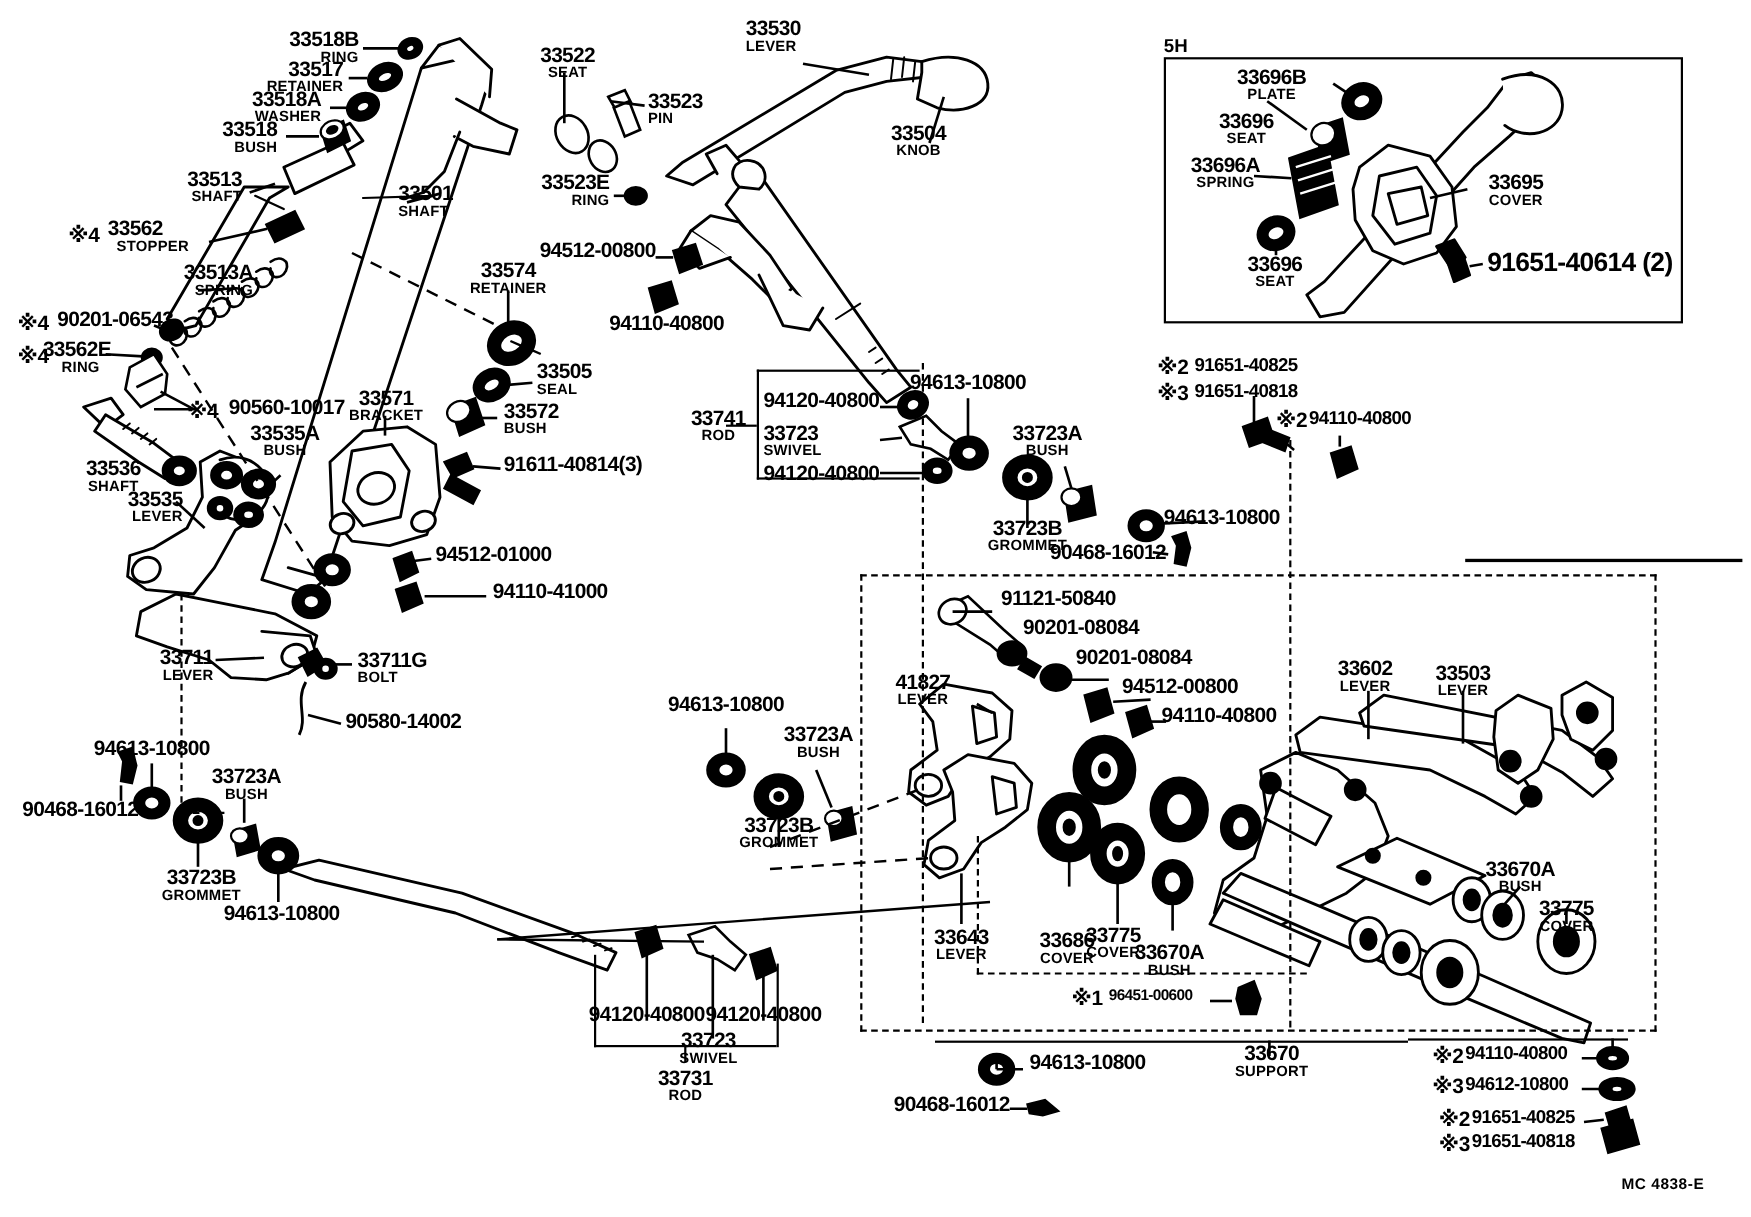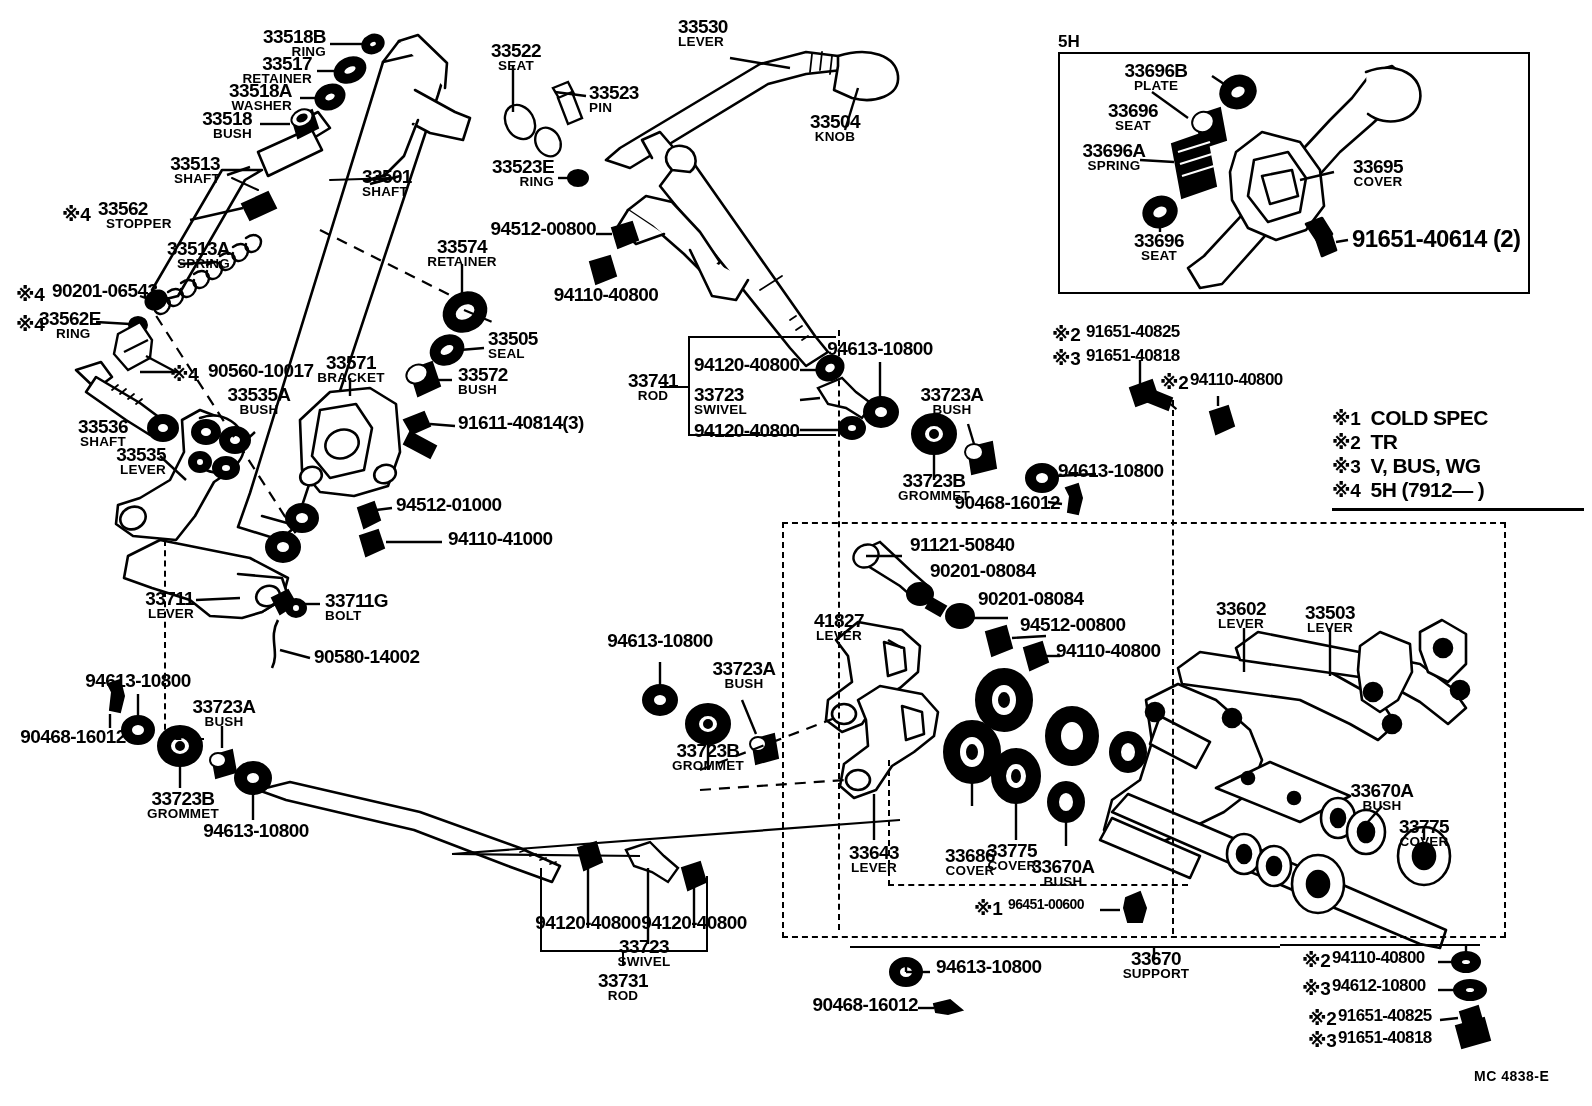--- a/index.html
+++ b/index.html
@@ -681,38 +681,20 @@
 </div>
 <div class="lbl" style="left:1052px;top:348px;">
   <span class="mark" style="position:absolute;left:0;top:2px;">※3</span>
   <span class="pn sm" style="margin-left:34px;font-size:17px;">91651-40818</span>
 </div>
 <div class="lbl" style="left:1160px;top:372px;">
   <span class="mark" style="position:absolute;left:0;top:2px;">※2</span>
   <span class="pn sm" style="margin-left:30px;font-size:17px;">94110-40800</span>
 </div>
 
-<div style="position:absolute;left:1332px;top:408px;">
-  <div class="lbl" style="position:relative;left:0;top:0;">
-    <span class="mark">※1</span>
-    <span class="pn" style="display:inline;font-size:21px;margin-left:6px;">COLD  SPEC</span>
-  </div>
-  <div class="lbl" style="position:relative;left:0;top:0;margin-top:4px;">
-    <span class="mark">※2</span>
-    <span class="pn" style="display:inline;font-size:21px;margin-left:6px;">TR</span>
-  </div>
-  <div class="lbl" style="position:relative;left:0;top:0;margin-top:4px;">
-    <span class="mark">※3</span>
-    <span class="pn" style="display:inline;font-size:21px;margin-left:6px;">V, BUS, WG</span>
-  </div>
-  <div class="lbl" style="position:relative;left:0;top:0;margin-top:4px;">
-    <span class="mark">※4</span>
-    <span class="pn" style="display:inline;font-size:21px;margin-left:6px;">5H (7912—        )</span>
-  </div>
-</div>
 
 <div class="lbl ctr" style="left:592px;top:632px;width:136px;">
   <span class="pn">94613-10800</span>
 </div>
 <div class="lbl ctr" style="left:696px;top:660px;width:96px;">
   <span class="pn">33723A</span>
       <span class="nm">BUSH</span>
 </div>
 <div class="lbl ctr" style="left:654px;top:742px;width:108px;">
   <span class="pn">33723B</span>

